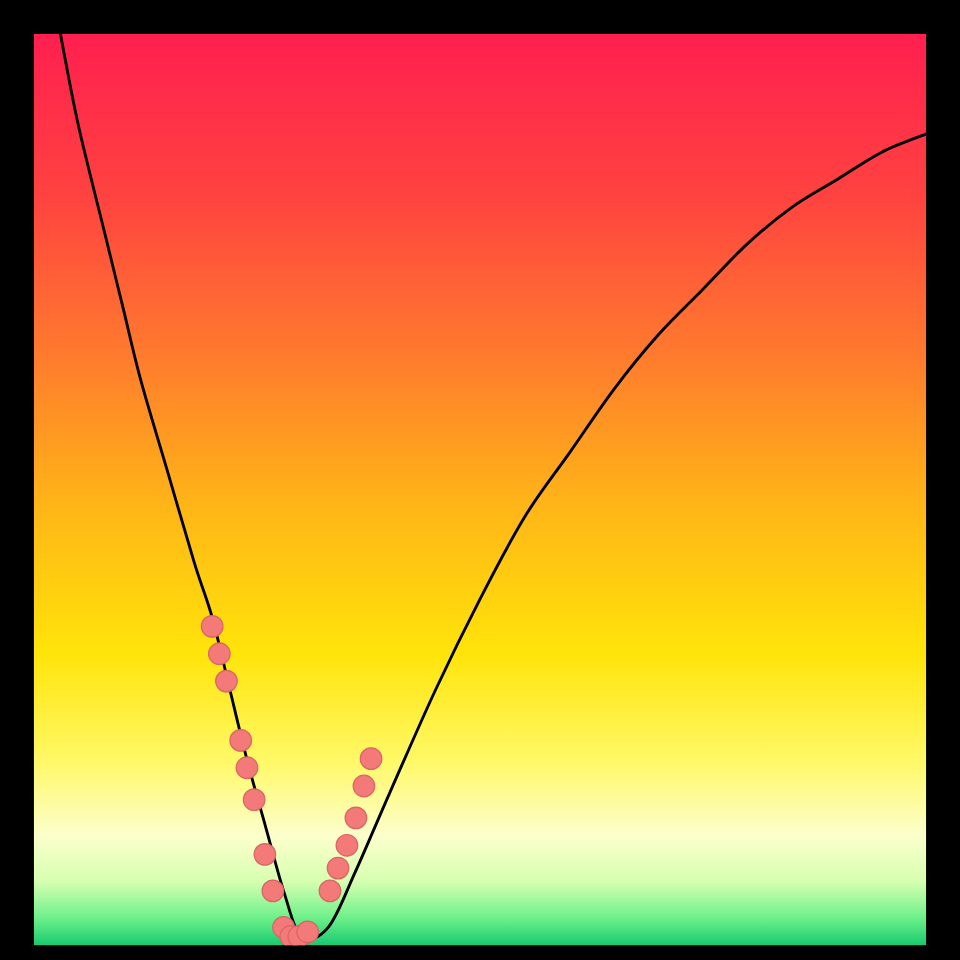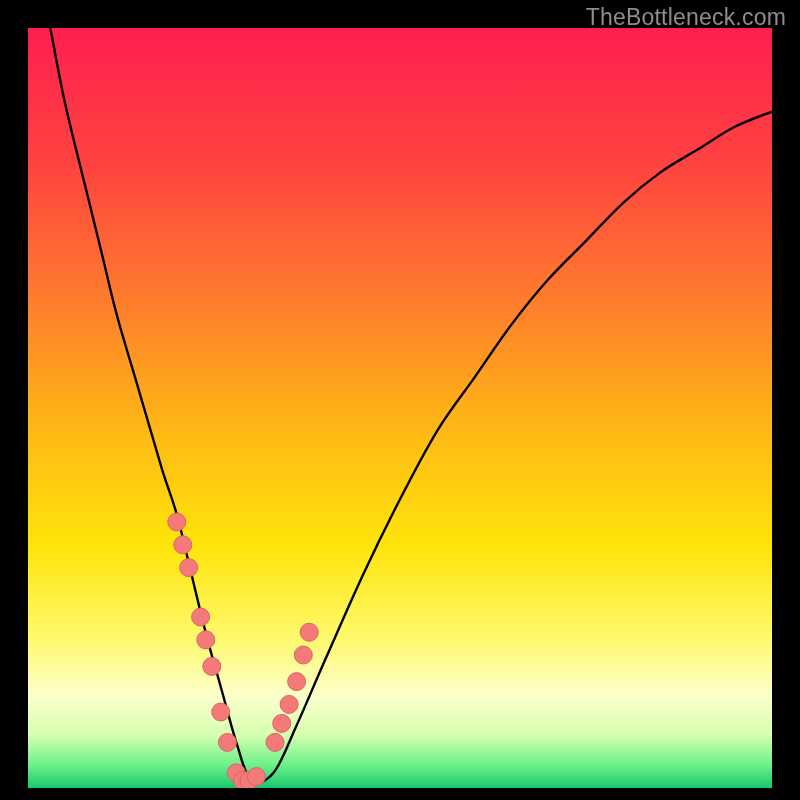--- a/index.html
+++ b/index.html
@@ -82,14 +82,13 @@
           <circle cx="247.0" cy="714.4" r="9" fill="#f47a7a" stroke="#d96565" stroke-width="1"></circle>
           <circle cx="253.7" cy="695.4" r="9" fill="#f47a7a" stroke="#d96565" stroke-width="1"></circle>
           <circle cx="261.1" cy="676.4" r="9" fill="#f47a7a" stroke="#d96565" stroke-width="1"></circle>
           <circle cx="268.6" cy="653.6" r="9" fill="#f47a7a" stroke="#d96565" stroke-width="1"></circle>
           <circle cx="275.3" cy="627.0" r="9" fill="#f47a7a" stroke="#d96565" stroke-width="1"></circle>
           <circle cx="281.2" cy="604.2" r="9" fill="#f47a7a" stroke="#d96565" stroke-width="1"></circle>
         </g>
     </svg>
   </div>
 
-  <div class="watermark">TheBottleneck.com</div>
 </div>
 
 </body></html>

